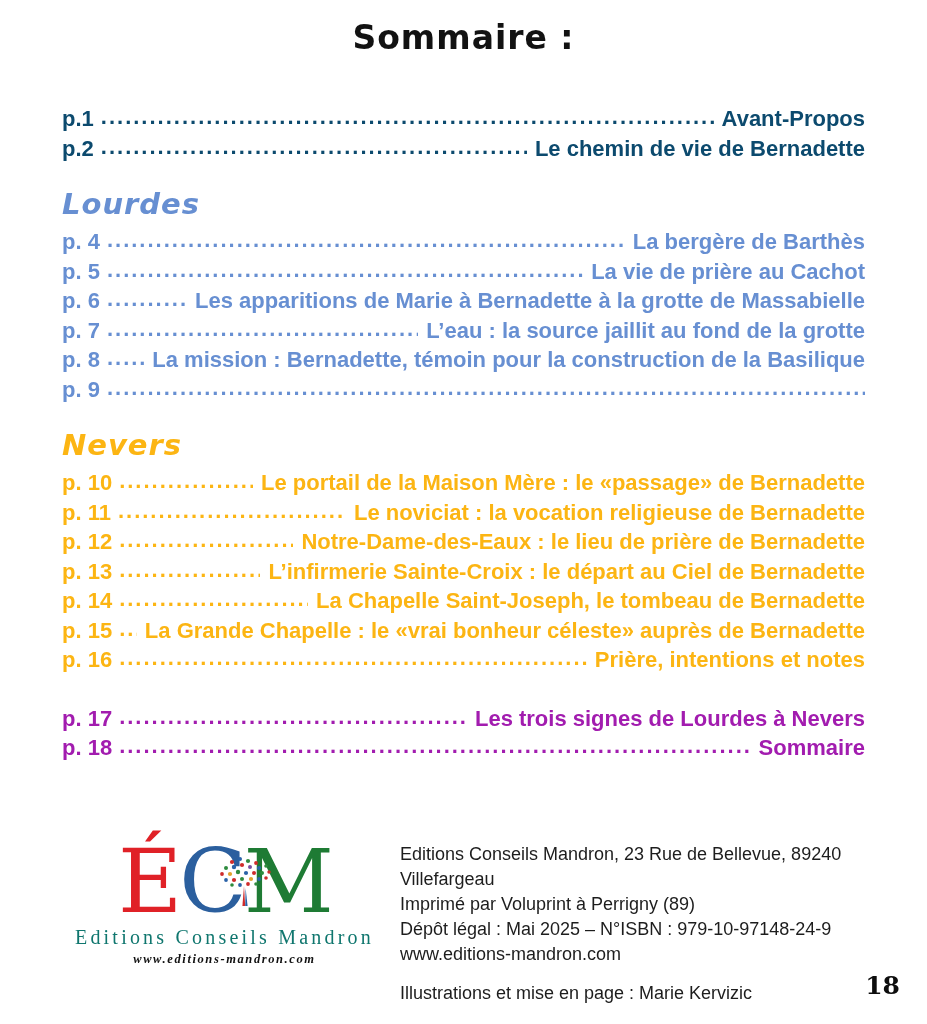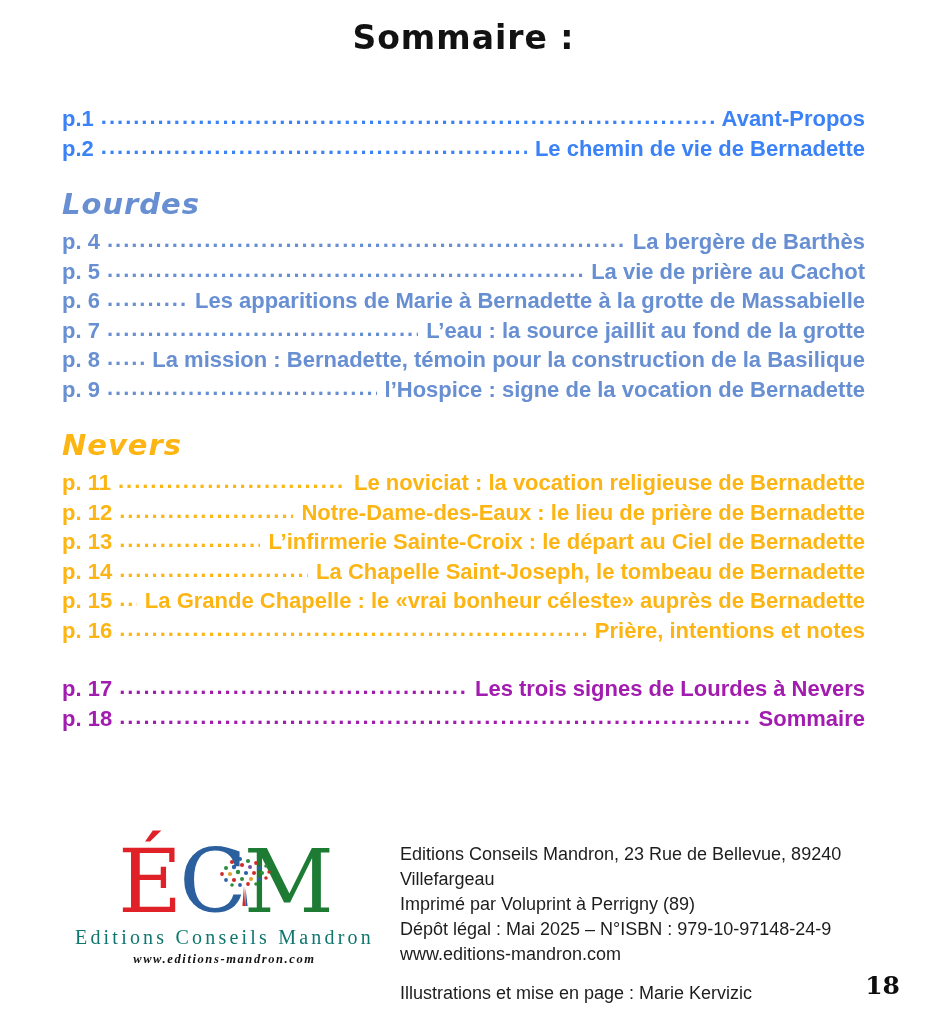--- a/index.html
+++ b/index.html
@@ -41,21 +41,21 @@
     min-width:10px;
     position:relative;
     top:-2px;
   }
   .toc-row .dots::after{
     content:"................................................................................................................................................";
     letter-spacing:2px;
     font-weight:700;
   }
   .toc-row .lbl{flex:0 0 auto; margin-left:8px;}
-  .block-intro{margin-top:47px; color:#3b82f6;}
+  .block-intro{margin-top:47px; color:#0c4a6e;}
   .section-heading{
     font-family:cursive, "DejaVu Sans", sans-serif;
     font-style:italic;
     font-size:29px;
     font-weight:700;
     letter-spacing:1px;
     margin:24px 0 6px 0;
   }
   .sec-lourdes{color:var(--blue,#678fd2);} 
   .sec-lourdes .section-heading{color:var(--blue,#678fd2);} 
@@ -175,26 +175,30 @@
         <span class="lbl">L’eau : la source jaillit au fond de la grotte</span>
       </div>
       <div class="toc-row">
         <span class="pg">p. 8</span>
         <span class="dots"></span>
         <span class="lbl">La mission : Bernadette, témoin pour la construction de la Basilique</span>
       </div>
       <div class="toc-row">
         <span class="pg">p. 9</span>
         <span class="dots"></span>
-        <span class="lbl">l’Hospice : signe de la vocation de Bernadette</span>
       </div>
     </div>
 
     <div class="sec-nevers">
       <div class="section-heading">Nevers</div>
+      <div class="toc-row">
+        <span class="pg">p. 10</span>
+        <span class="dots"></span>
+        <span class="lbl">Le portail de la Maison Mère : le «passage» de Bernadette</span>
+      </div>
       <div class="toc-row">
         <span class="pg">p. 11</span>
         <span class="dots"></span>
         <span class="lbl">Le noviciat : la vocation religieuse de Bernadette</span>
       </div>
       <div class="toc-row">
         <span class="pg">p. 12</span>
         <span class="dots"></span>
         <span class="lbl">Notre-Dame-des-Eaux : le lieu de prière de Bernadette</span>
       </div>

